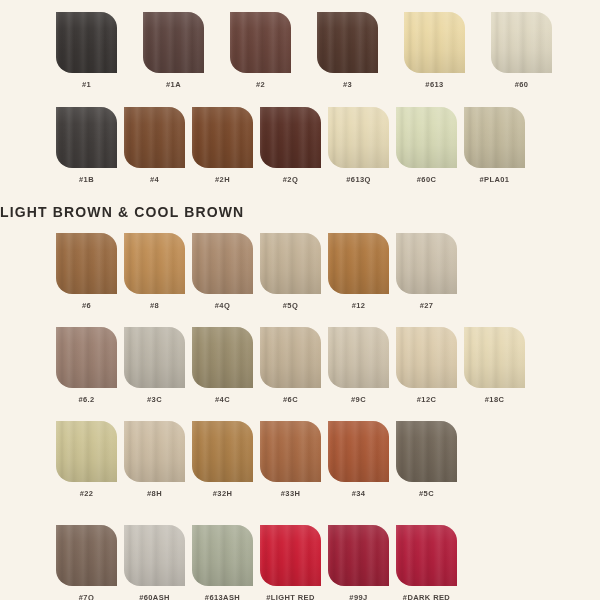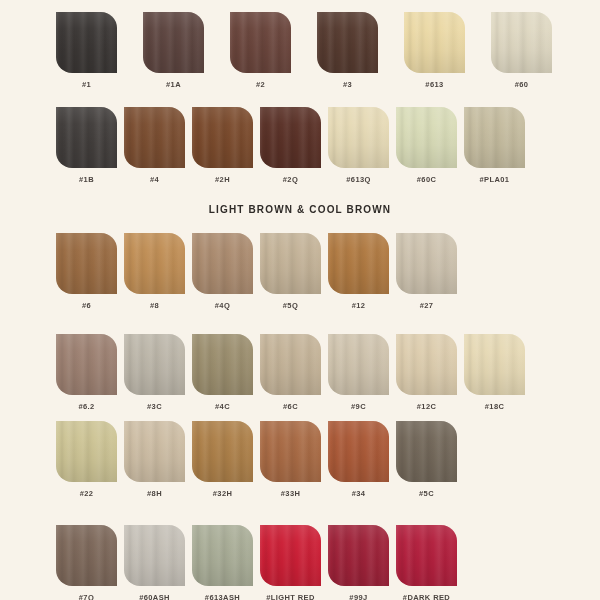--- a/index.html
+++ b/index.html
@@ -68,22 +68,21 @@
     font-size: 7.5px;
     letter-spacing: .4px;
     color: #4b4440;
     font-weight: 700;
     white-space: nowrap;
     text-align: center;
   }
   .section-title {
     position: absolute;
     width: 600px;
-    text-align: center;
-    font-size: 10px;
+    font-size: 14px;
     font-weight: 700;
     letter-spacing: 1.15px;
     color: #2f2b28;
   }
 </style>
 </head>
 <body style="background: rgb(248, 243, 234);">
 
 <div id="chart">
 
@@ -224,21 +223,21 @@
     </div>
     <div class="cell">
       <div class="swatch" style="background-color: rgb(205, 194, 174);">
           <div class="grain"></div>
           <div class="shade"></div>
         </div>
       <div class="label">#27</div>
     </div>
   </div>
 
-  <div class="row row-std" style="top:334px;">
+  <div class="row row-std" style="top:327px;">
     <div class="cell">
       <div class="swatch" style="background-color: rgb(156, 128, 113);">
           <div class="grain"></div>
           <div class="shade"></div>
         </div>
       <div class="label">#6.2</div>
     </div>
     <div class="cell">
       <div class="swatch" style="background-color: rgb(188, 182, 169);">
           <div class="grain"></div>

